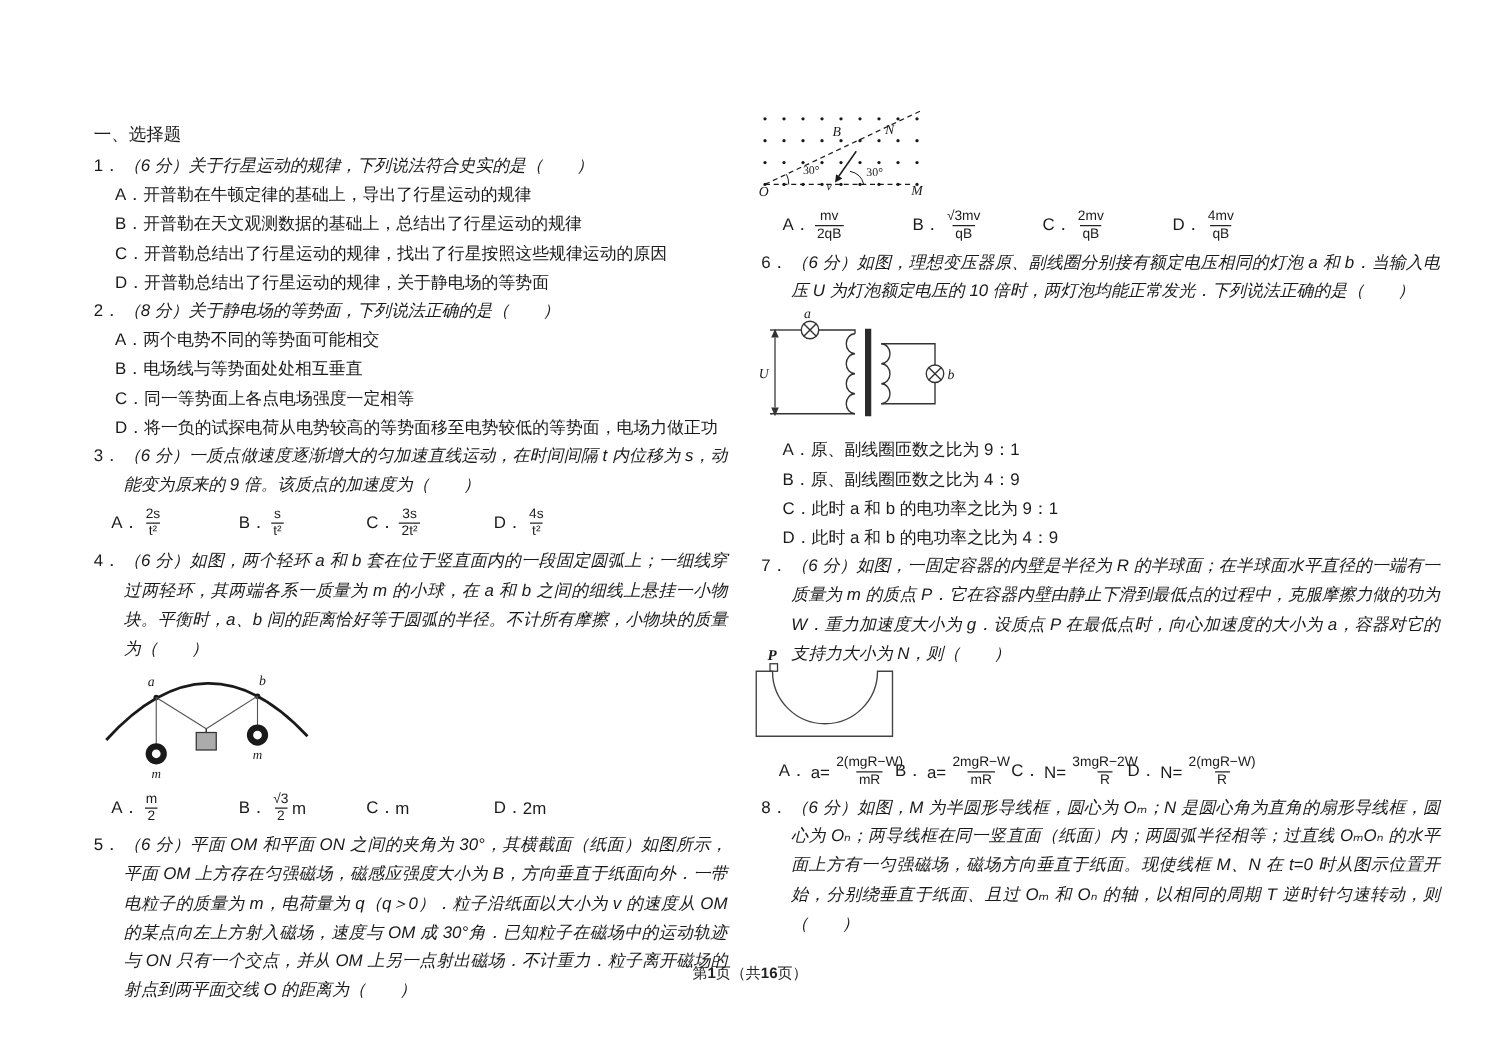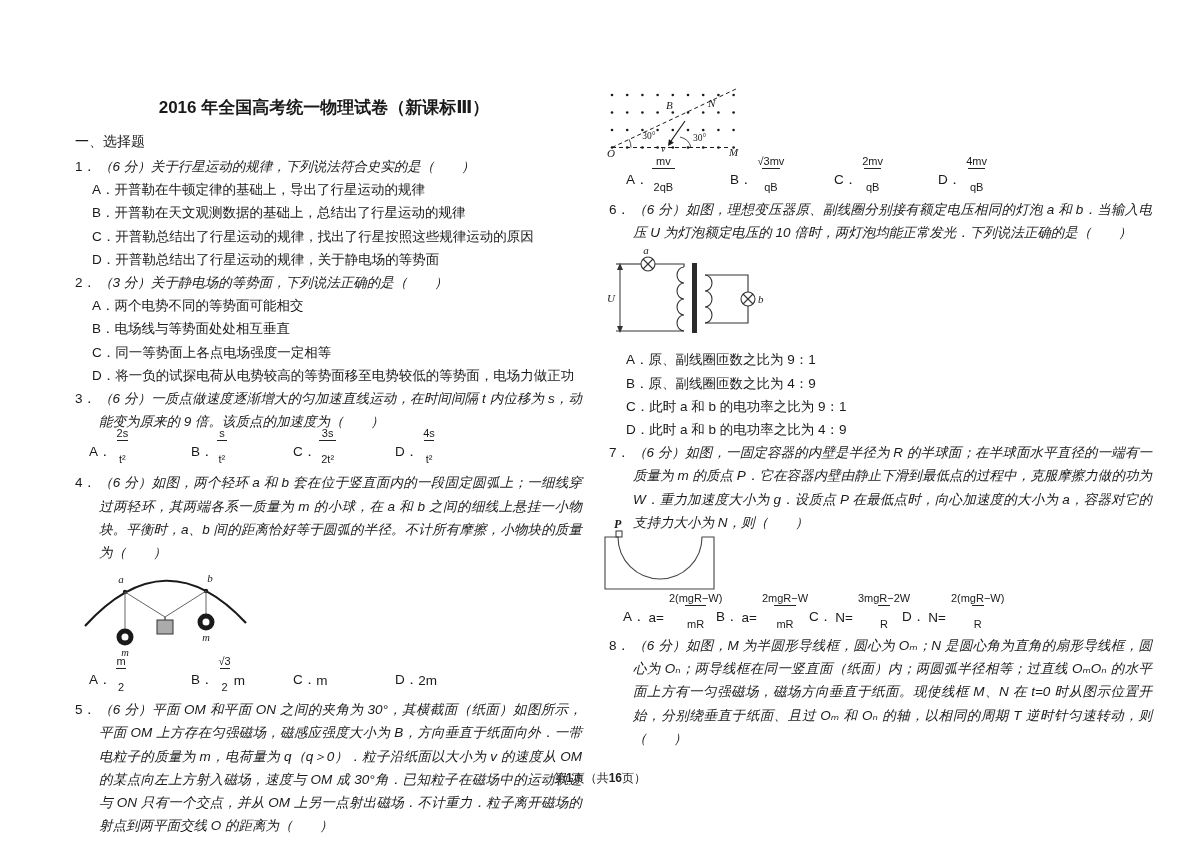--- a/index.html
+++ b/index.html
@@ -21,36 +21,35 @@
   .opt { display:flex; line-height:23.2px; margin-left:26px; }
   .optlabel { flex:0 0 19px; }
   .opttext  { flex:1; text-align:justify; }
   .optrow { display:flex; align-items:center; margin-left:23px; height:38px; }
   .optrow .ocell { display:flex; align-items:center; }
   .row-q3 .ocell, .row-q4 .ocell { width:102px; }
   .row-q5 .ocell { width:104px; }
   .row-q7 .ocell { width:93px; }
   .frac { display:inline-flex; flex-direction:column; align-items:center; font-size:11px; line-height:1.15; margin-left:3px; }
   .frac .fnum { padding:0 2px; }
-  .frac .fden { border-top:1px solid #222; padding:12px 2px; }
+  .frac .fden { border-top:1px solid #222; padding:0 2px; }
   .pfx { margin-left:3px; }
   .sfx { margin-left:1px; }
   .fig { line-height:0; }
   .fig svg { overflow:visible; }
   .fig text { font-family:"Liberation Serif","DejaVu Serif",serif; font-style:italic; fill:#1a1a1a; }
   .fig .deg { font-style:normal; font-size:9.5px; }
   .page-footer { position:absolute; top:770px; left:0; width:100%; text-align:center; font-size:12px; color:#222; }
   .page-footer .num { font-weight:bold; }
 </style>
 </head>
 <body>
 
 <div class="col" id="col-left">
 
-  <div class="doc-title">2016 年全国高考统一物理试卷（新课标Ⅲ）</div>
   <div class="section-heading">一、选择题</div>
 
   <div class="q">
     <div class="qhead">
       <span class="qnum">1．</span>
       <span class="qstem">（6 分）关于行星运动的规律，下列说法符合史实的是（　　）</span>
     </div>
     <div class="opt">
         <span class="optlabel">A．</span>
         <span class="opttext">开普勒在牛顿定律的基础上，导出了行星运动的规律</span>
@@ -65,21 +64,21 @@
       </div>
     <div class="opt">
         <span class="optlabel">D．</span>
         <span class="opttext">开普勒总结出了行星运动的规律，关于静电场的等势面</span>
       </div>
   </div>
 
   <div class="q">
     <div class="qhead">
       <span class="qnum">2．</span>
-      <span class="qstem">（3 分）关于静电场的等势面，下列说法正确的是（　　）</span>
+      <span class="qstem">（8 分）关于静电场的等势面，下列说法正确的是（　　）</span>
     </div>
     <div class="opt">
         <span class="optlabel">A．</span>
         <span class="opttext">两个电势不同的等势面可能相交</span>
       </div>
     <div class="opt">
         <span class="optlabel">B．</span>
         <span class="opttext">电场线与等势面处处相互垂直</span>
       </div>
     <div class="opt">

